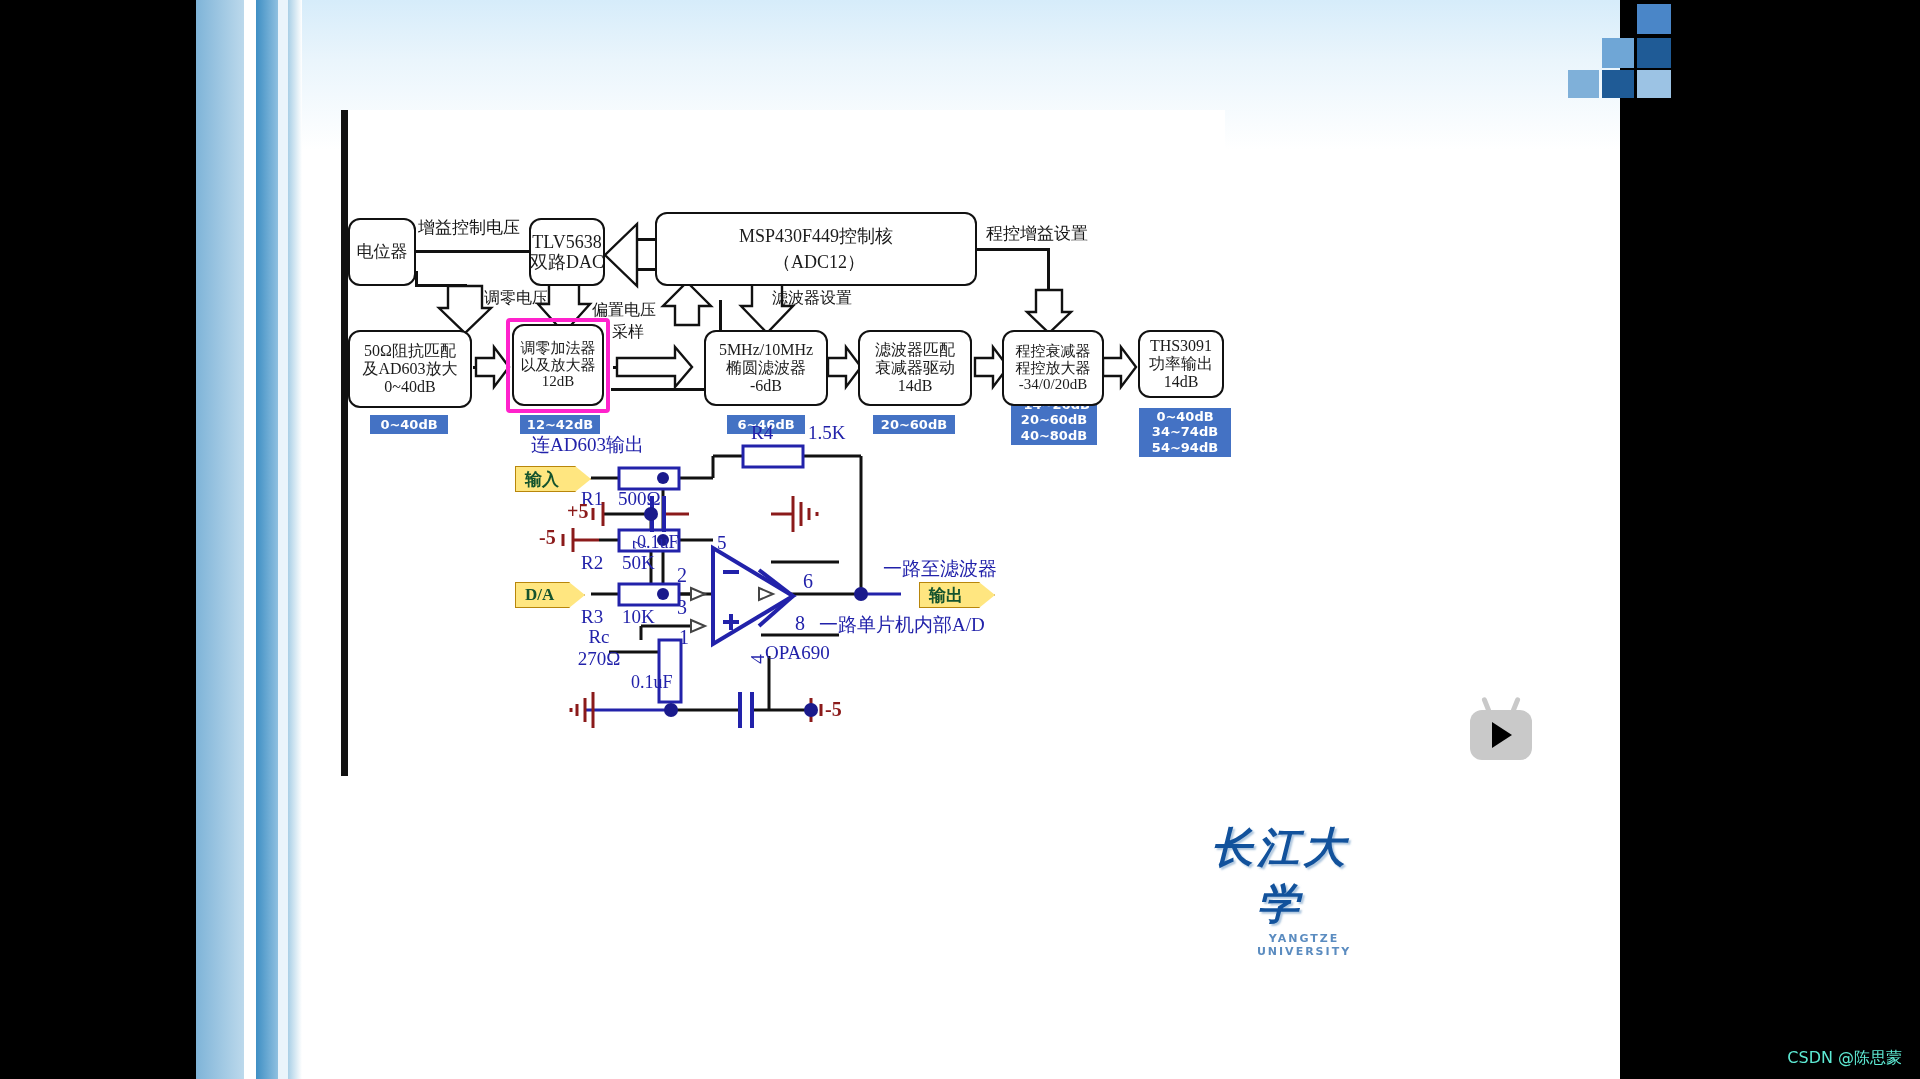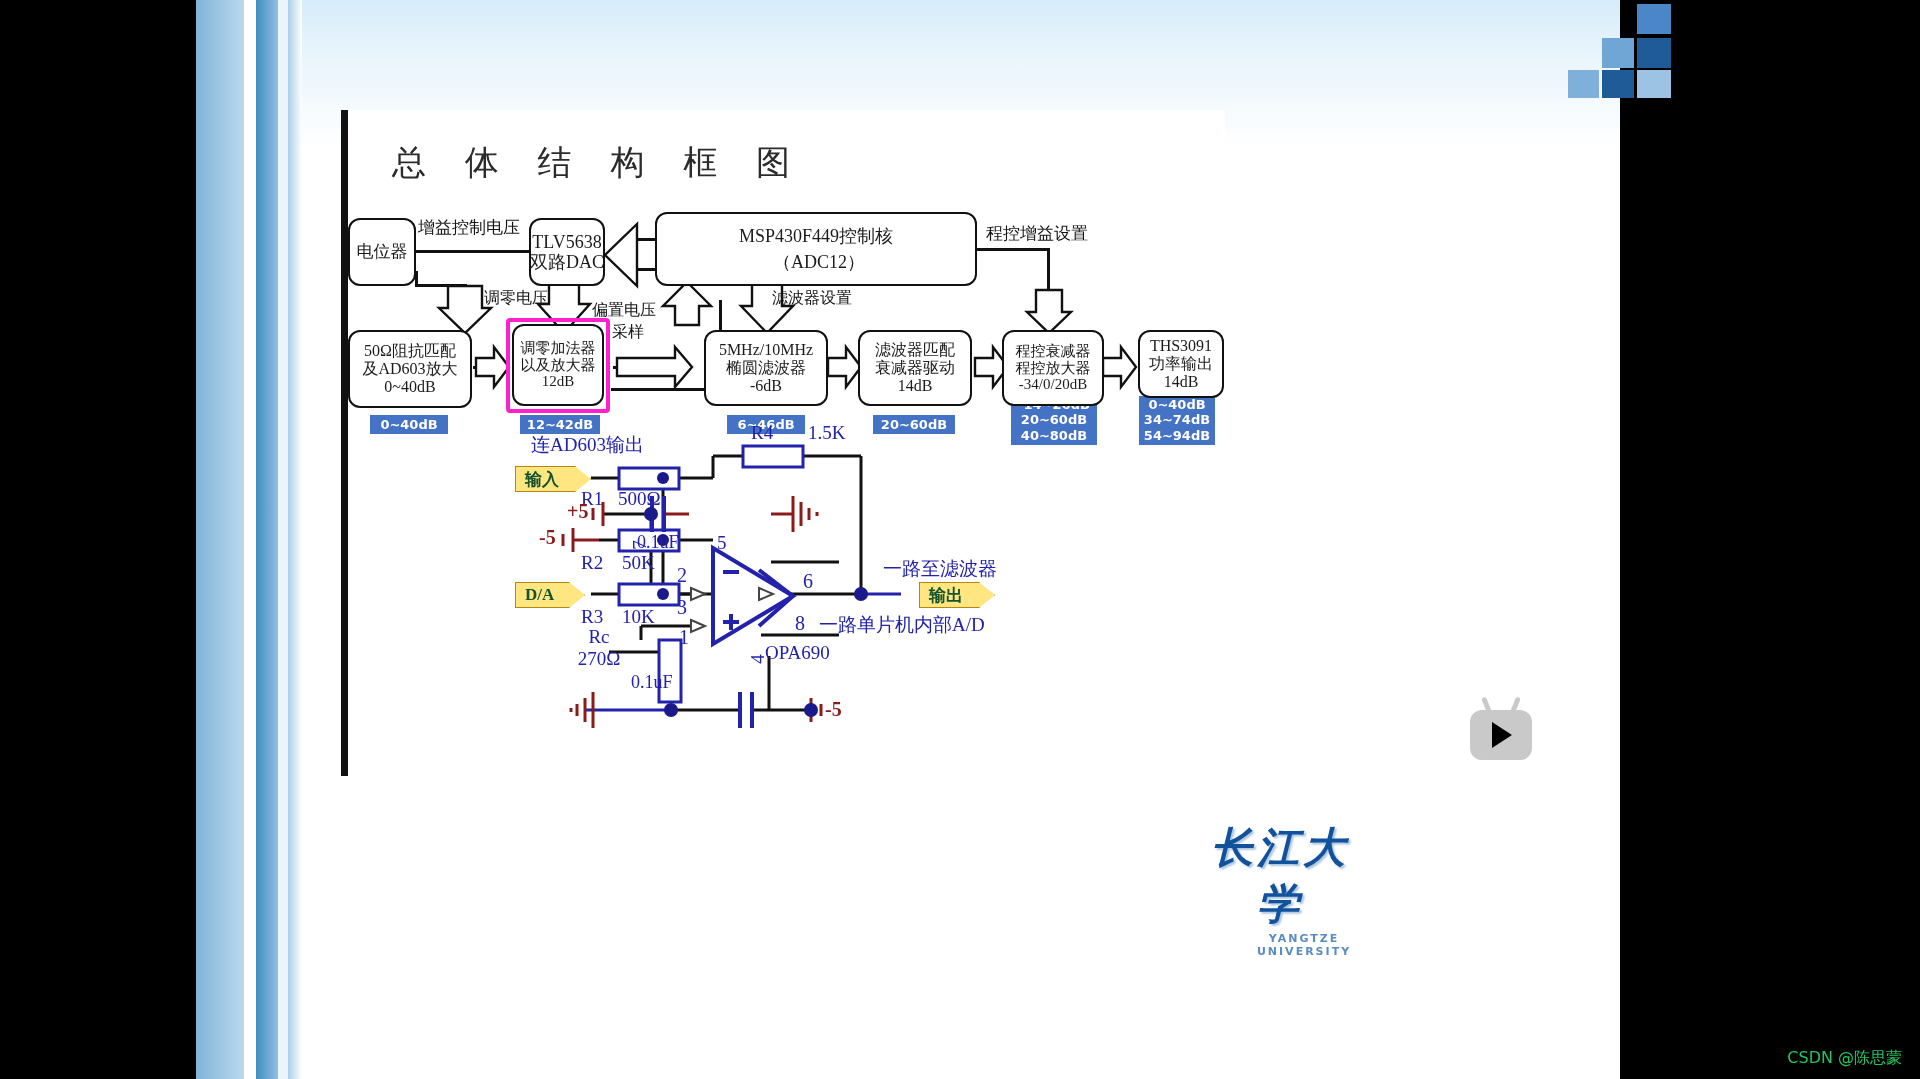--- a/index.html
+++ b/index.html
@@ -80,21 +80,21 @@
              font-family:"DejaVu Sans","Liberation Sans",sans-serif;margin-left:48px; }
   #tv { position:absolute; left:1470px; top:710px; width:62px; height:50px;
         background:#c9c9c9; border-radius:12px; z-index:9; }
   #tv:before,#tv:after{ content:""; position:absolute; width:5px; height:16px; background:#c9c9c9;
         top:-13px; border-radius:3px; }
   #tv:before{ left:14px; transform:rotate(-22deg); }
   #tv:after { right:14px; transform:rotate(22deg); }
   #tvplay { position:absolute; left:1492px; top:722px; width:0; height:0;
         border-left:20px solid #000; border-top:13px solid transparent;
         border-bottom:13px solid transparent; z-index:10; }
-  #credit { position:absolute; right:18px; bottom:10px; color:#22c55e; font-size:16px;
+  #credit { position:absolute; right:18px; bottom:10px; color:#5eead4; font-size:16px;
         font-family:"DejaVu Sans","Liberation Sans",sans-serif; z-index:10; }
 </style>
 </head>
 <body>
 
 <div id="stage">
 
   <div class="bar" id="bar1"></div>
   <div class="bar" id="bar2"></div>
   <div class="bar" id="bar3"></div>
@@ -106,21 +106,20 @@
     <div class="sq" id="sqC"></div>
     <div class="sq" id="sqD"></div>
     <div class="sq" id="sqA"></div>
     <div class="sq" id="sqB"></div>
     <div class="sq" id="sqF"></div>
   </div>
 
   <div id="card"></div>
   <div id="cardrule"></div>
 
-  <div id="title">总 体 结 构 框 图</div>
 
   <div class="ln" style="left:415px;top:250px;width:116px;height:3px;"></div>
   <div class="ln" style="left:415px;top:271px;width:3px;height:16px;"></div>
   <div class="ln" style="left:415px;top:284px;width:52px;height:3px;"></div>
   <div class="ln" style="left:464px;top:284px;width:3px;height:24px;"></div>
   <div class="ln" style="left:623px;top:238px;width:35px;height:3px;"></div>
   <div class="ln" style="left:623px;top:268px;width:35px;height:3px;"></div>
   <div class="ln" style="left:976px;top:248px;width:74px;height:3px;"></div>
   <div class="ln" style="left:1047px;top:248px;width:3px;height:50px;"></div>
   <div class="ln" style="left:719px;top:300px;width:3px;height:90px;"></div>
@@ -233,21 +232,21 @@
     <div>6~46dB</div>
   </div>
   <div class="badge" style="left:873px;top:415px;width:82px;font-size:13px;padding:2px 0;">
     <div>20~60dB</div>
   </div>
   <div class="badge" style="left:1011px;top:396px;width:86px;font-size:13px;padding:1px 0 2px;">
     <div>-14~26dB</div>
     <div>20~60dB</div>
     <div>40~80dB</div>
   </div>
-  <div class="badge" style="left:1139px;top:396px;width:76px;font-size:13px;padding:1px 0 2px;">
+  <div class="badge" style="left:1139px;top:408px;width:92px;font-size:13px;padding:1px 0 2px;">
     <div>0~40dB</div>
     <div>34~74dB</div>
     <div>54~94dB</div>
   </div>
 
   <div id="sch">
     <svg width="884" height="350" viewBox="0 0 884 350">
       <g stroke="#111" stroke-width="3" fill="none">
 
         <line x1="250" y1="48" x2="278" y2="48"></line>

